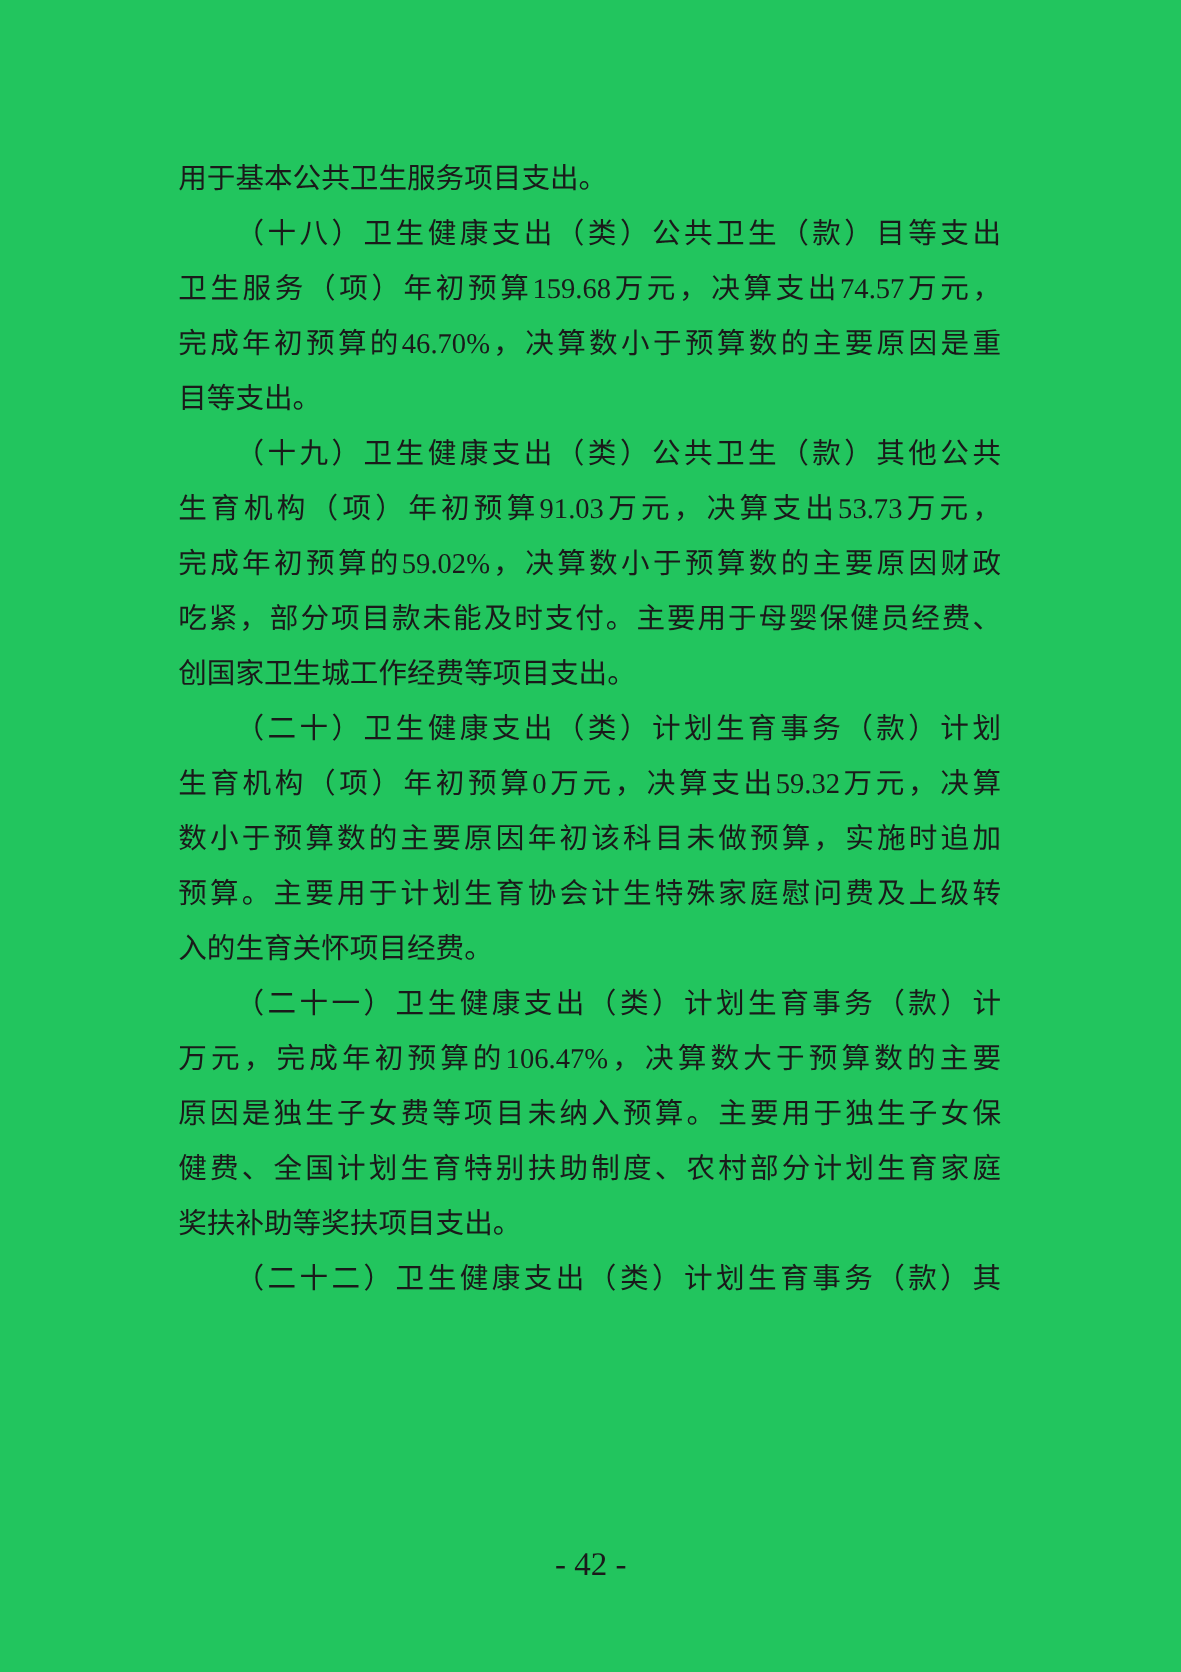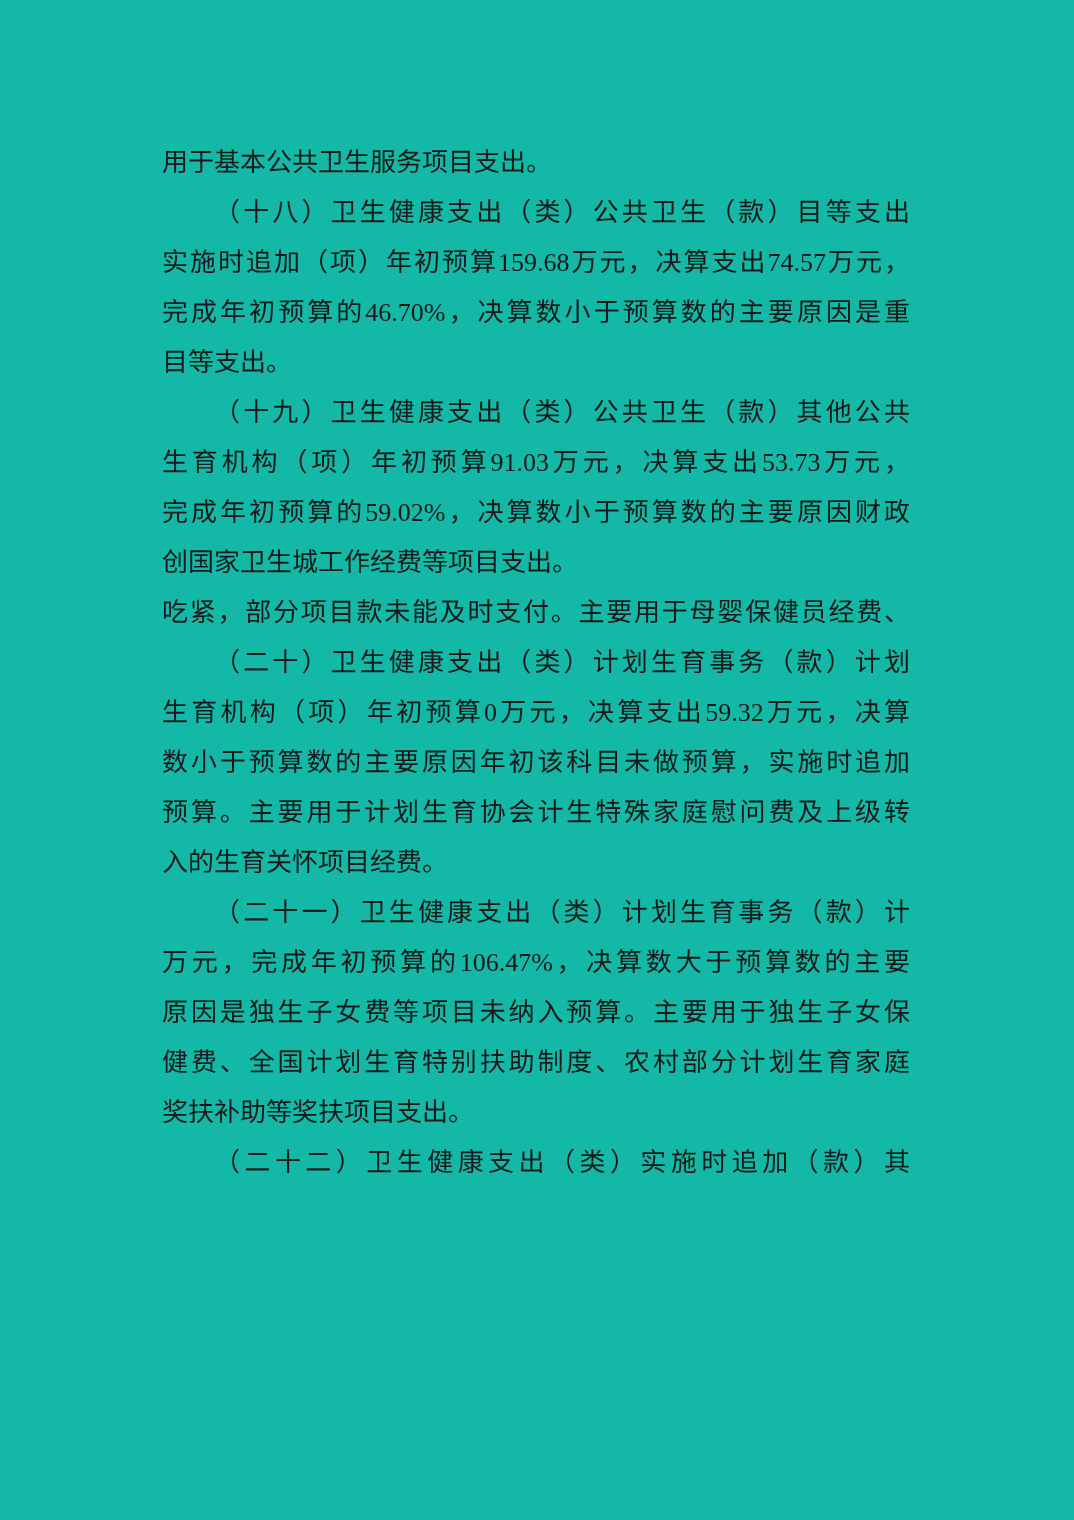--- a/index.html
+++ b/index.html
@@ -4,21 +4,21 @@
 <style>
   html, body {
     margin: 0;
     padding: 0;
     background: #ffffff;
   }
   .page {
     position: relative;
     width: 1074px;
     height: 1520px;
-    background: #14b8a6;
+    background: #22c55e;
     color: #1a1a1a;
     font-family: "Liberation Serif", "DejaVu Serif", serif;
     overflow: hidden;
   }
   .content {
     position: absolute;
     left: 162px;
     top: 138px;
     width: 748px;
   }
@@ -58,48 +58,49 @@
 
 <div class="page">
   <div class="content">
 
     <div class="paragraph">
       <div class="line end">用于基本公共卫生服务项目支出。</div>
     </div>
 
     <div class="paragraph">
       <div class="line indent">（十八）卫生健康支出（类）公共卫生（款）目等支出</div>
-      <div class="line">实施时追加（项）年初预算159.68万元，决算支出74.57万元，</div>
+      <div class="line">卫生服务（项）年初预算159.68万元，决算支出74.57万元，</div>
       <div class="line">完成年初预算的46.70%，决算数小于预算数的主要原因是重</div>
       <div class="line end">目等支出。</div>
     </div>
 
     <div class="paragraph">
       <div class="line indent">（十九）卫生健康支出（类）公共卫生（款）其他公共</div>
       <div class="line">生育机构（项）年初预算91.03万元，决算支出53.73万元，</div>
       <div class="line">完成年初预算的59.02%，决算数小于预算数的主要原因财政</div>
+      <div class="line">吃紧，部分项目款未能及时支付。主要用于母婴保健员经费、</div>
       <div class="line end">创国家卫生城工作经费等项目支出。</div>
-      <div class="line">吃紧，部分项目款未能及时支付。主要用于母婴保健员经费、</div>
     </div>
 
     <div class="paragraph">
       <div class="line indent">（二十）卫生健康支出（类）计划生育事务（款）计划</div>
       <div class="line">生育机构（项）年初预算0万元，决算支出59.32万元，决算</div>
       <div class="line">数小于预算数的主要原因年初该科目未做预算，实施时追加</div>
       <div class="line">预算。主要用于计划生育协会计生特殊家庭慰问费及上级转</div>
       <div class="line end">入的生育关怀项目经费。</div>
     </div>
 
     <div class="paragraph">
       <div class="line indent">（二十一）卫生健康支出（类）计划生育事务（款）计</div>
       <div class="line">万元，完成年初预算的106.47%，决算数大于预算数的主要</div>
       <div class="line">原因是独生子女费等项目未纳入预算。主要用于独生子女保</div>
       <div class="line">健费、全国计划生育特别扶助制度、农村部分计划生育家庭</div>
       <div class="line end">奖扶补助等奖扶项目支出。</div>
     </div>
 
     <div class="paragraph">
-      <div class="line indent">（二十二）卫生健康支出（类）实施时追加（款）其</div>
+      <div class="line indent">（二十二）卫生健康支出（类）计划生育事务（款）其</div>
     </div>
 
   </div>
 
+  <div class="pagenum">- 42 -</div>
 </div>
 
 </body></html>

